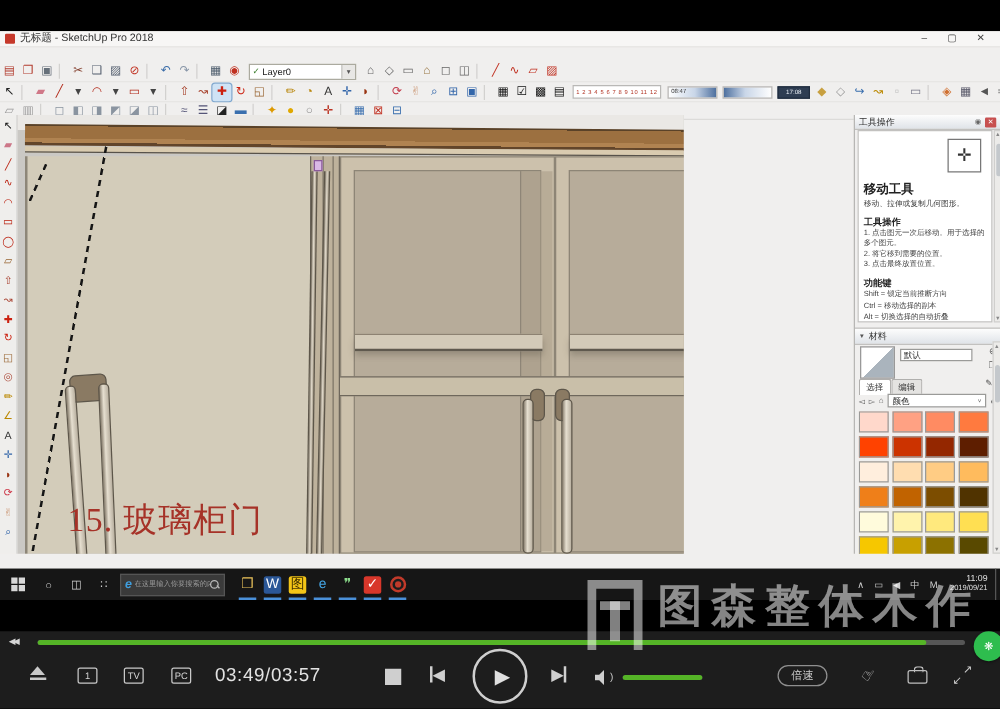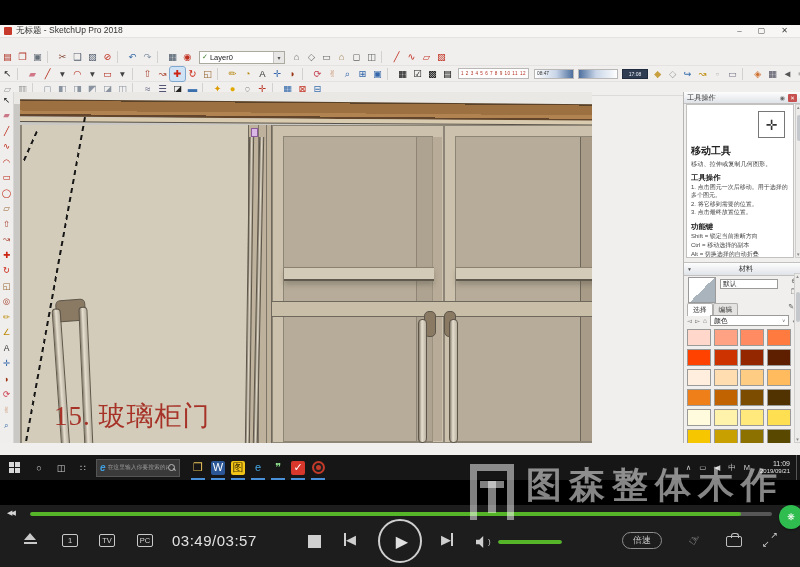--- a/index.html
+++ b/index.html
@@ -32,21 +32,21 @@
   .grad-a,.grad-b{height:10px;width:40px;border:1px solid #b9b8b6;margin:0 2px;font-size:4.8px;color:#333;display:flex;align-items:center;padding:0 2px;flex:none;}
   .grad-a{background:linear-gradient(90deg,#fefefe,#c9d6e8 55%,#4d6f9e);}
   .grad-b{background:linear-gradient(90deg,#4d6f9e,#c9d6e8 45%,#fefefe);}
   .time-chip{height:10px;width:26px;background:#2e3d52;color:#e8eef5;font-size:5px;display:flex;align-items:center;justify-content:center;border:1px solid #1f2c3e;margin:0 2px;flex:none;}
 
   
   .main{position:absolute;left:0;top:67px;width:800px;height:351px;}
   .left-rail{position:absolute;left:0;top:0;width:14px;height:351px;background:#efeeec;border-right:1px solid #d8d7d5;display:flex;flex-direction:column;align-items:center;}
   .rli{width:13px;height:15.5px;display:flex;align-items:center;justify-content:center;font-size:8.5px;line-height:1;}
 
-  .viewport{position:absolute;left:14px;top:0;width:578px;height:351px;background:#cac8c4;overflow:hidden;}
+  .viewport{position:absolute;left:14px;top:0;width:533px;height:351px;background:#cac8c4;overflow:hidden;}
   .vp-top-strip{position:absolute;left:0;top:0;width:669px;height:12px;background:#eae8e5;}
   .vp-right-bg{position:absolute;left:646px;top:0;width:23px;height:351px;background:#d6d4d1;}
   .wood{position:absolute;left:6px;top:10px;width:628px;height:17px;transform:rotate(.5deg);background:linear-gradient(#5a4228 0 8%,#9c7040 8% 66%,#b08351 66% 86%,#62452a 86% 100%);}
   .cab-topband{position:absolute;left:6px;top:27px;width:632px;height:5px;background:#d9cbb0;border-bottom:1px solid #57524b;transform:rotate(.35deg);}
   .cab-face{position:absolute;left:6px;top:33px;width:640px;height:318px;}
   .d-left{position:absolute;left:0;top:0;width:228px;height:318px;background:#d3ccba;border-left:2px solid #8d8678;}
   .d-stile{position:absolute;left:228px;top:0;width:24px;height:318px;background:#beb29c;border-left:1px solid #6e675c;border-right:1px solid #6e675c;}
   .d-stile i{position:absolute;top:0;width:1px;height:100%;background:#7c7466;}
   .d-mid{position:absolute;left:252px;top:0;width:172px;height:318px;background:#ccc1ac;border:1px solid #8d8576;}
   .d-right{position:absolute;left:424px;top:0;width:172px;height:318px;background:#ccc1ac;border:1px solid #8d8576;}
@@ -81,21 +81,21 @@
   .ip-body{position:absolute;left:2px;top:12px;width:108px;height:154px;background:#fff;border:1px solid #c2c1bf;overflow:hidden;padding:3px 4px;}
   .ip-scroll{position:absolute;left:111px;top:12px;width:6px;height:154px;background:#ecebe9;border:1px solid #d0cfcd;}
   .ip-thumb{position:absolute;left:0.5px;top:10px;width:4px;height:26px;background:#c4c8cc;border-radius:2px;}
   .sc-arrow{position:absolute;left:0;width:100%;text-align:center;font-size:4.5px;color:#888;}
   .move-box{position:absolute;right:8px;top:6px;width:27px;height:27px;border:1px solid #777;display:flex;align-items:center;justify-content:center;font-size:14px;color:#333;background:#fff;}
   .ip-title{margin-top:36px;font-size:10px;font-weight:bold;color:#222;}
   .ip-desc{font-size:6.2px;color:#444;margin-top:2px;line-height:1.3;}
   .ip-h{font-size:7.4px;font-weight:bold;color:#222;margin-top:5px;}
   .ip-li{font-size:6px;color:#444;line-height:1.3;margin-top:1px;}
 
-  .mat-header{position:absolute;left:0;top:170px;width:100%;height:14px;background:linear-gradient(#fdfdfd,#dfe3e8);border-top:1px solid #c2c1bf;border-bottom:1px solid #c2c1bf;display:flex;align-items:center;padding:0 3px;text-align:center;}
+  .mat-header{position:absolute;left:0;top:170px;width:100%;height:14px;background:linear-gradient(#fdfdfd,#dfe3e8);border-top:1px solid #c2c1bf;border-bottom:1px solid #c2c1bf;display:flex;align-items:center;padding:0 3px;}
   .mat-header .car{font-size:5px;color:#555;margin-right:3px;}
   .mat-header .t{font-size:7.2px;color:#333;flex:1;}
   .mat-body{position:absolute;left:0;top:181px;width:117px;height:170px;}
   .mat-preview{position:absolute;left:4px;top:4px;width:28px;height:26px;border:1px solid #999;background:linear-gradient(135deg,#fff 50%,#aab4bd 50%);}
   .mat-name{position:absolute;left:36px;top:6px;width:58px;height:10px;border:1px solid #9a9a98;background:#fff;font-size:6.8px;color:#333;display:flex;align-items:center;padding:0 2px;}
   .mat-side-ic{position:absolute;font-size:7px;color:#555;}
   .mat-tabs{position:absolute;left:3px;top:30px;display:flex;}
   .mtab{font-size:6.8px;color:#333;border:1px solid #b0afad;border-bottom:none;background:#e4e3e1;padding:1px 5px;border-radius:2px 2px 0 0;}
   .mtab.active{background:#fff;}
   .dropper{position:absolute;right:7px;top:30px;font-size:7px;color:#555;}

